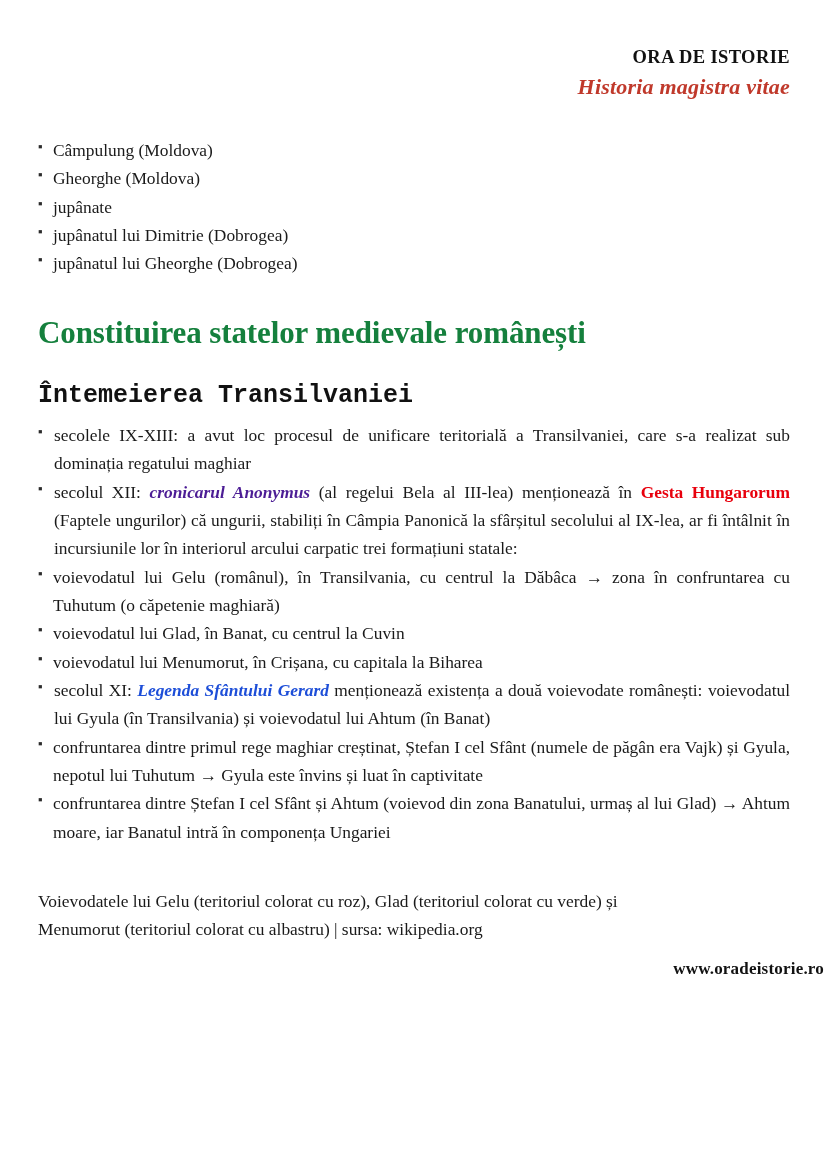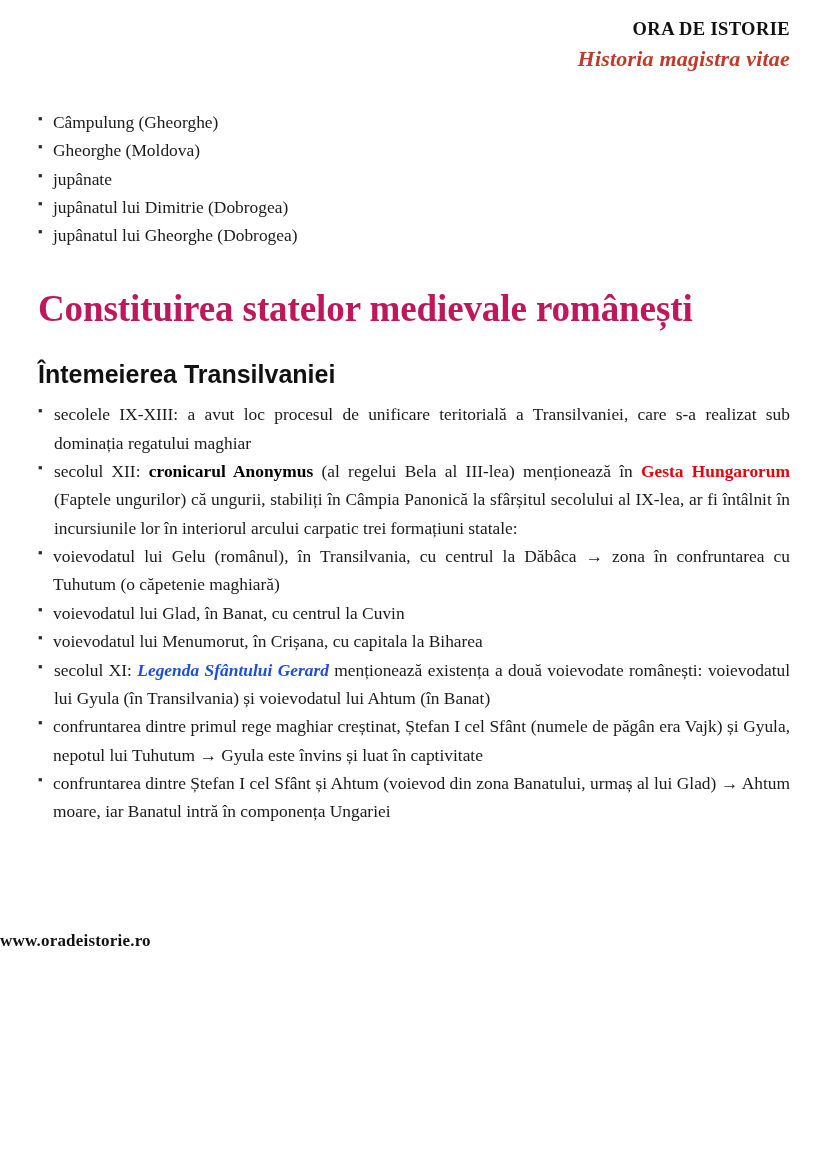--- a/index.html
+++ b/index.html
@@ -15,20 +15,21 @@
     font-family: "Liberation Serif", "DejaVu Serif", serif;
     color: #1a1a1a;
     overflow: hidden;
   }
 
   .page {
     position: relative;
     width: 828px;
     height: 973px;
     box-sizing: border-box;
+    margin-top: 28px;
   }
 
   
   .header {
     position: absolute;
     top: 18px;
     right: 38px;
     text-align: right;
     line-height: 1.28;
   }
@@ -93,40 +94,41 @@
   .lvl2 > li { padding-left: 15px; }
 
   .lvl3 { margin-left: 66px; }
   .lvl3 > li { padding-left: 15px; }
 
   .nowrap-list > li { text-align: left; }
 
   
   h1.doc-h1 {
     font-family: "Liberation Serif", "DejaVu Serif", serif;
-    font-size: 37px;
-    font-weight: bold;
-    color: #be185d;
+    font-size: 31px;
+    font-weight: bold;
+    color: #15803d;
     margin: 36px 0 0 0;
     letter-spacing: -0.1px;
     line-height: 1.25;
   }
   h2.doc-h2 {
-    font-family: Liberation Sans, sans-serif;
+    font-family: Liberation Mono, monospace;
     font-size: 25px;
     font-weight: bold;
     color: #111111;
     margin: 27px 0 10px 0;
     line-height: 1.25;
   }
 
   
   .em-red-bold {
-    color: #000000;
-    font-weight: bold;
+    color: #4c1d95;
+    font-weight: bold;
+    font-style: italic;
   }
   .em-red-bold-italic {
     color: #e8000d;
     font-weight: bold;
   }
   .em-bold-italic {
     color: #1d4ed8;
     font-weight: bold;
     font-style: italic;
   }
@@ -139,21 +141,21 @@
     color: #1a1a1a;
   }
   .sources .src-line { display: block; }
 
   
   .footer {
     position: absolute;
     left: 0;
     right: 4px;
     bottom: 22px;
-    text-align: left;
+    text-align: right;
   }
   .footer-text {
     font-family: "Liberation Serif", "DejaVu Serif", serif;
     font-weight: bold;
     font-size: 17px;
     color: #111111;
     letter-spacing: 0.2px;
   }
 </style>
 </head>
@@ -164,21 +166,21 @@
   <div class="header">
     <span class="header-title">ORA DE ISTORIE</span>
     <span class="header-subtitle">Historia magistra vitae</span>
   </div>
 
   <div class="content">
 
     <ul class="lvl lvl2 nowrap-list">
       <li>
         <span class="bullet">▪</span>
-        <span class="li-text">Câmpulung (Gheorghe)</span>
+        <span class="li-text">Câmpulung (Moldova)</span>
       </li>
       <li>
         <span class="bullet">▪</span>
         <span class="li-text">Gheorghe (Moldova)</span>
       </li>
     </ul>
 
     <ul class="lvl lvl3 nowrap-list">
       <li>
         <span class="bullet">▪</span>
@@ -240,20 +242,22 @@
         <span class="bullet">▪</span>
         <span class="li-text">confruntarea dintre primul rege maghiar creștinat, Ștefan I cel Sfânt (numele de păgân era Vajk) și Gyula, nepotul lui Tuhutum → Gyula este învins și luat în captivitate</span>
       </li>
       <li>
         <span class="bullet">▪</span>
         <span class="li-text">confruntarea dintre Ștefan I cel Sfânt și Ahtum (voievod din zona Banatului, urmaș al lui Glad) → Ahtum moare, iar Banatul intră în componența Ungariei</span>
       </li>
     </ul>
 
     <div class="sources">
+      <span class="src-line">Voievodatele lui Gelu (teritoriul colorat cu roz), Glad (teritoriul colorat cu verde) și</span>
+      <span class="src-line">Menumorut (teritoriul colorat cu albastru) | sursa: wikipedia.org</span>
     </div>
 
   </div>
 
   <div class="footer">
     <span class="footer-text">www.oradeistorie.ro</span>
   </div>
 
 </div>
 

